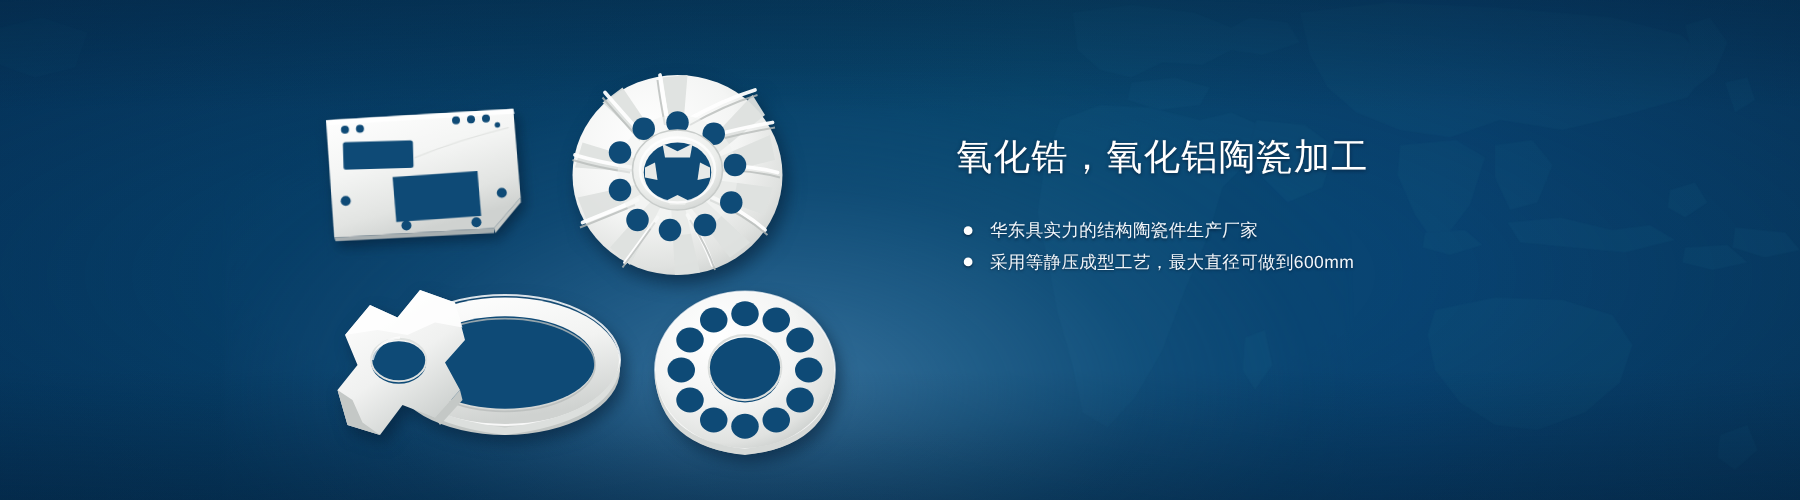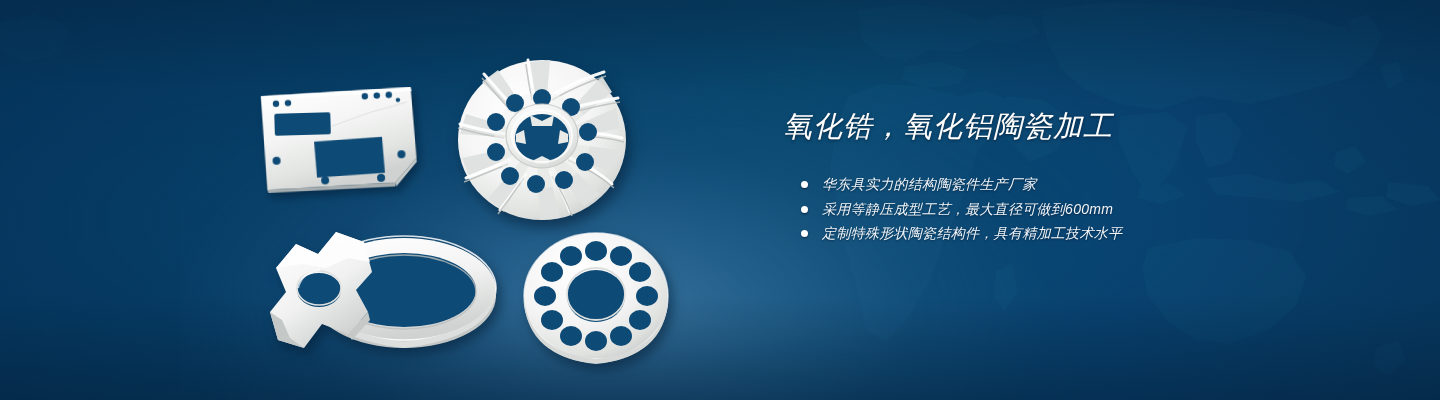--- a/index.html
+++ b/index.html
@@ -63,32 +63,31 @@
     filter:drop-shadow(4px 6px 6px rgba(2,24,46,.5));
   }
   
   .annulus{
     left:518px;top:228px;width:156px;height:136px;
     filter:drop-shadow(4px 6px 6px rgba(2,24,46,.5));
   }
 
   
   .copy{
-    position:absolute;left:783px;top:106px;width:620px;
+    position:absolute;left:765px;top:106px;width:620px;
     color:#ffffff;
-    font-style:italic;
   }
   .headline{
     font-size:29px;line-height:40px;letter-spacing:1px;
     font-weight:400;color:#ffffff;
     text-shadow:0 1px 3px rgba(2,22,44,.75), 0 0 1px rgba(255,255,255,.25);
     white-space:nowrap;
     margin:0 0 26px 0;
   }
-  .bullets{list-style:none;margin:16px;padding:0;}
+  .bullets{list-style:none;margin:4px;padding:0;}
   .bullets li{
     position:relative;
     padding-left:23px;
     font-size:14px;line-height:24.5px;
     color:#f2f6fa;
     letter-spacing:.3px;
     white-space:nowrap;
     text-shadow:0 1px 2px rgba(2,22,44,.6);
   }
   .bullets li .dot{
@@ -351,20 +350,16 @@
     <h1 class="headline">氧化锆，氧化铝陶瓷加工</h1>
     <ul class="bullets">
       <li>
         <span class="dot"></span>
         <span>华东具实力的结构陶瓷件生产厂家</span>
       </li>
       <li>
         <span class="dot"></span>
         <span>采用等静压成型工艺，最大直径可做到600mm</span>
       </li>
-      <li>
-        <span class="dot"></span>
-        <span>定制特殊形状陶瓷结构件，具有精加工技术水平</span>
-      </li>
     </ul>
   </div>
 
 </div>
 
 </body></html>

